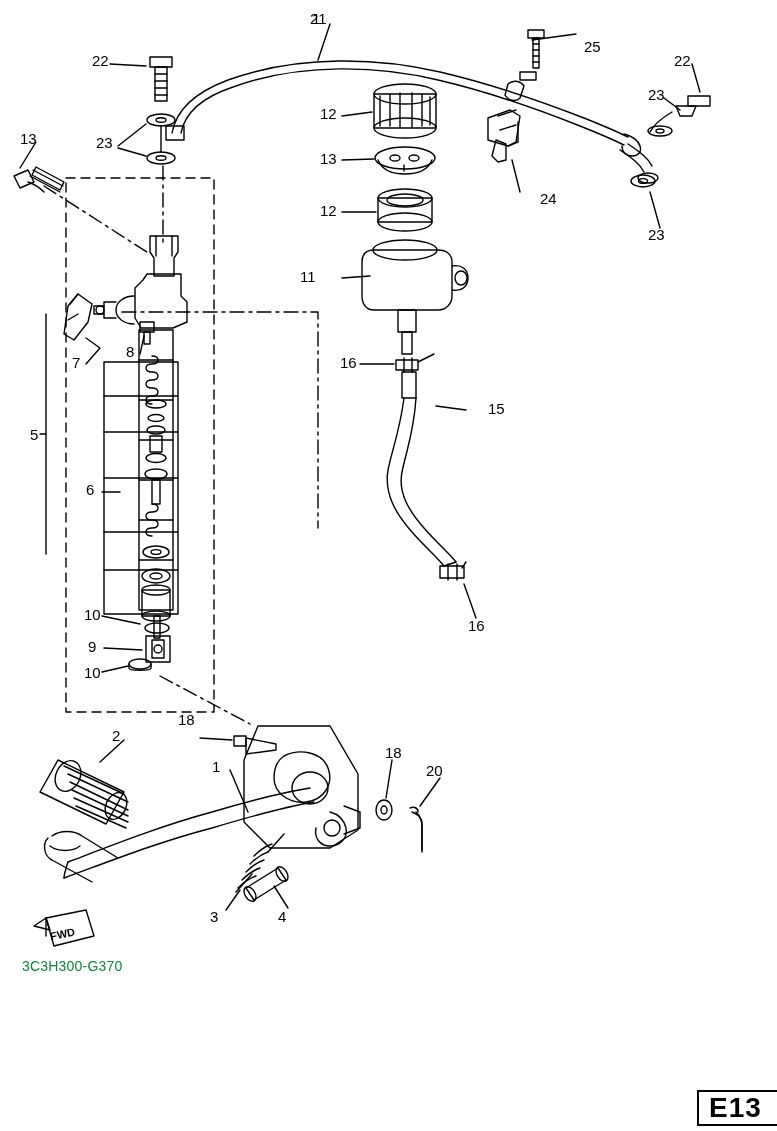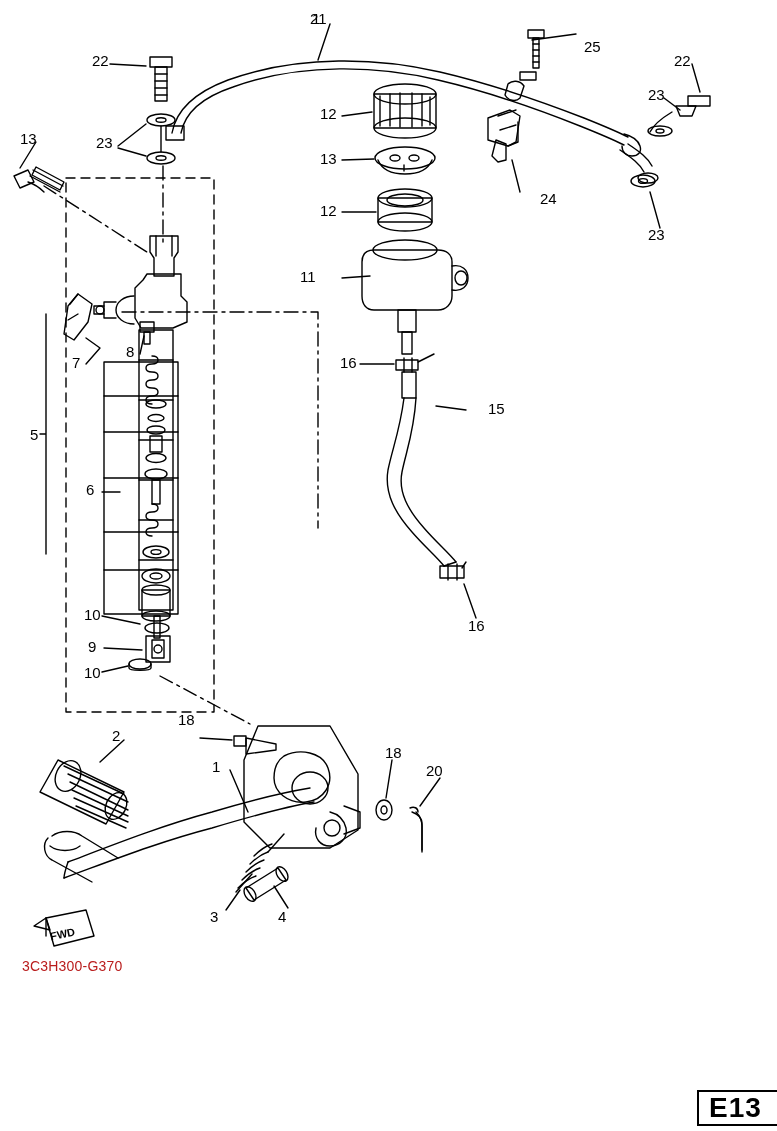--- a/index.html
+++ b/index.html
@@ -35,21 +35,21 @@
     color: #000000;
     white-space: nowrap;
   }
   .part-code {
     position: absolute;
     left: 22px;
     top: 958px;
     font-family: "Liberation Sans", sans-serif;
     font-size: 14px;
     letter-spacing: 0.2px;
-    color: #b91c1c;
+    color: #15803d;
   }
   .fwd-badge {
     position: absolute;
     left: 50px;
     top: 928px;
     font-family: "Liberation Sans", sans-serif;
     font-size: 11px;
     font-weight: bold;
     color: #000000;
     transform: rotate(-12deg);

